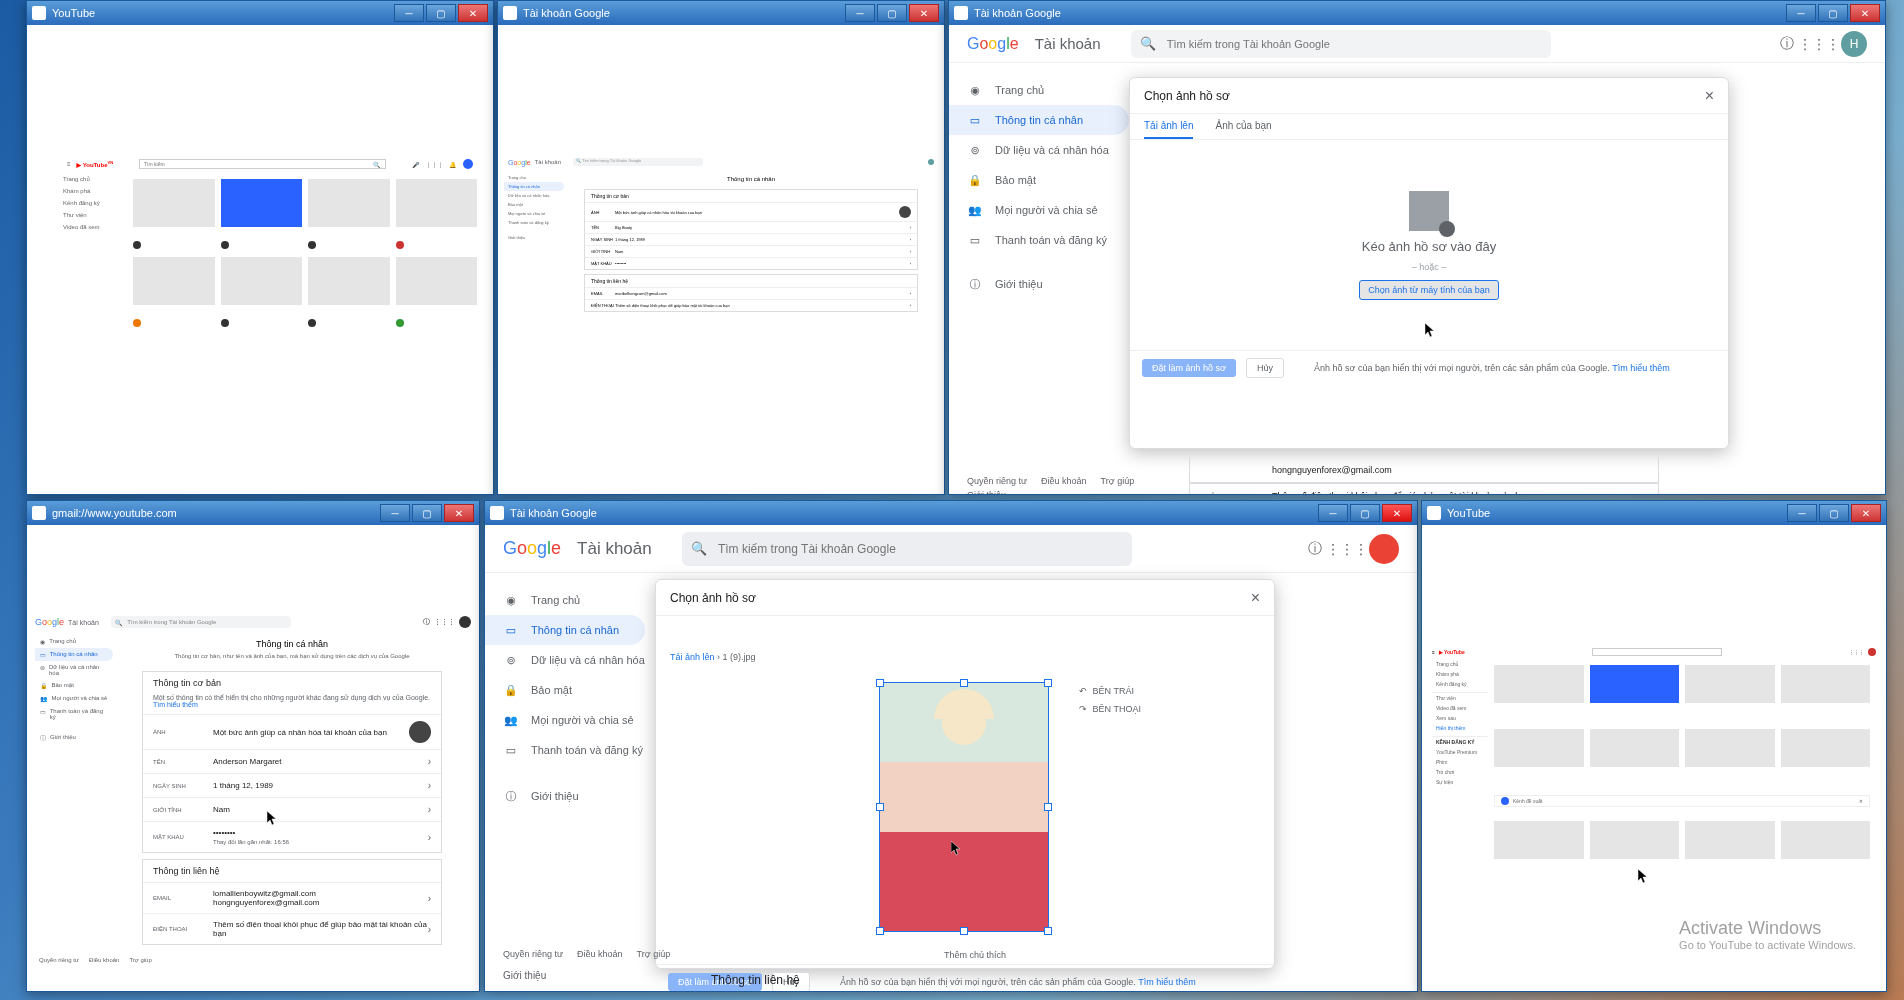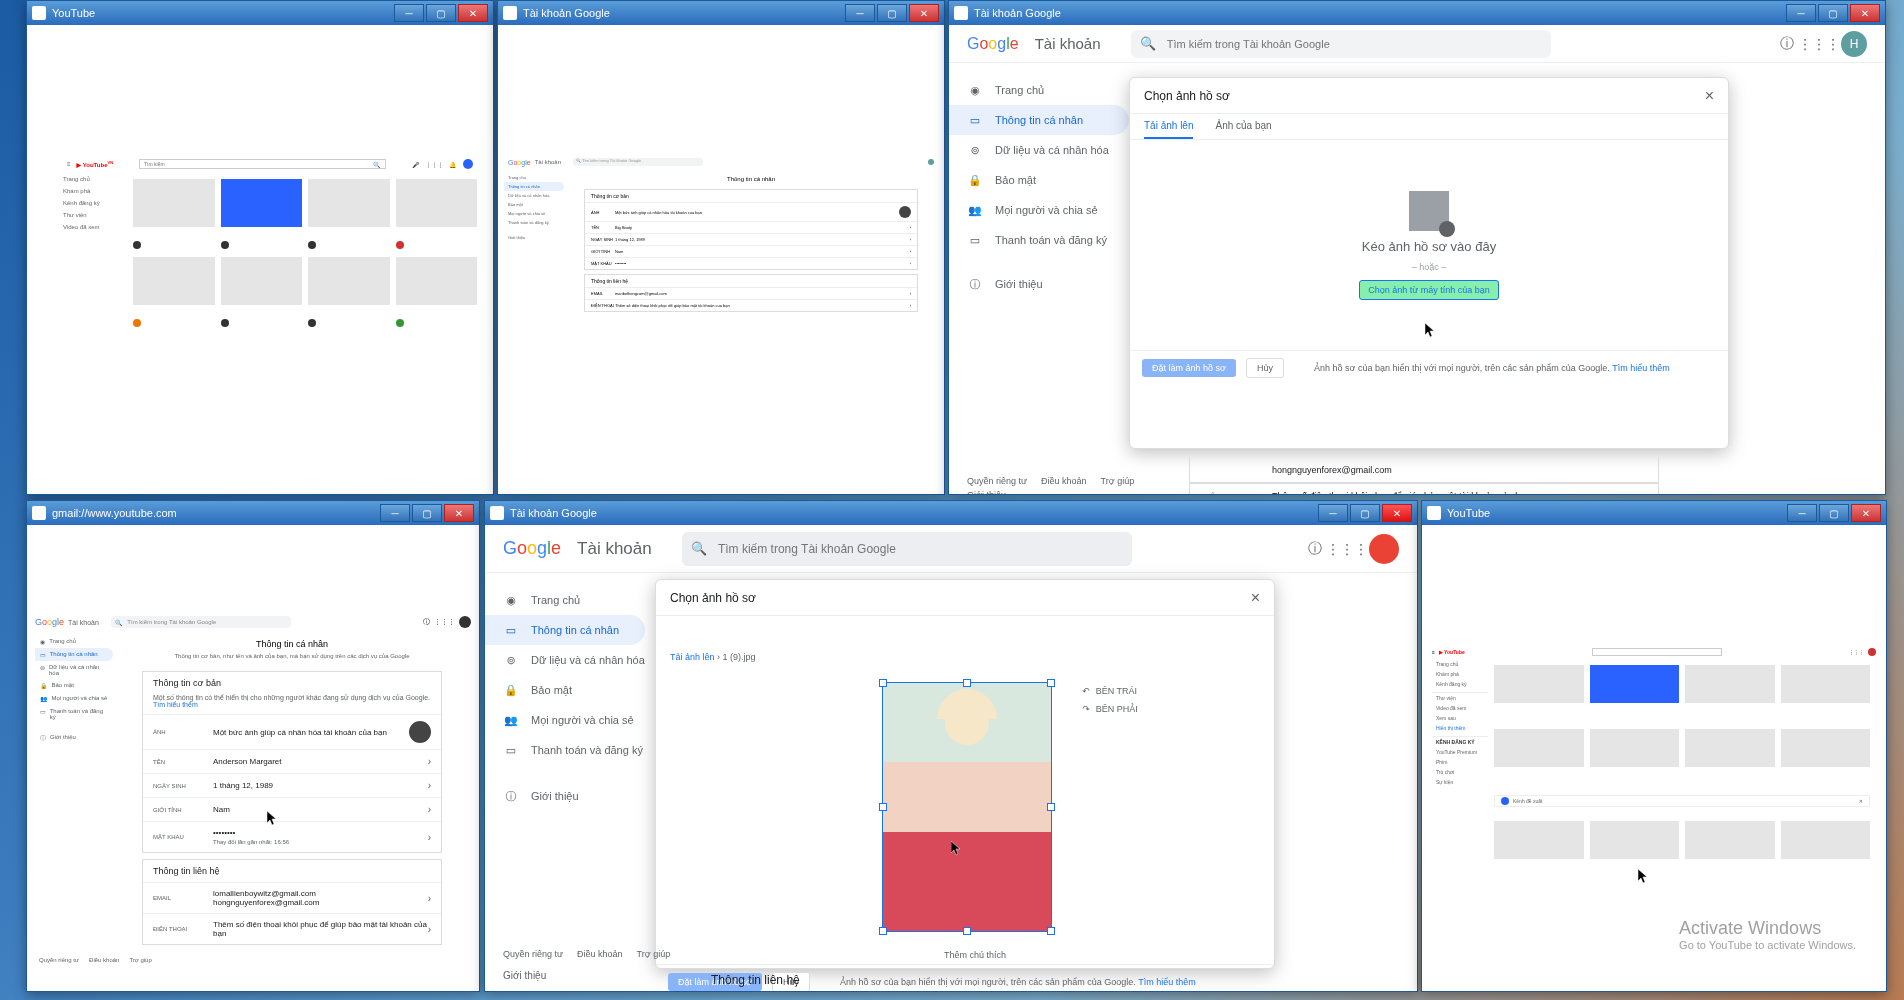--- a/index.html
+++ b/index.html
@@ -37,21 +37,21 @@
 .dlg-hdr { height: 36px; display: flex; align-items: center; padding: 0 14px; border-bottom: 1px solid #eee; font-size: 12px; color: #202124; }
 .dlg-close { margin-left: auto; color: #5f6368; cursor: pointer; font-size: 16px; }
 .dlg-tabs { display: flex; gap: 22px; padding: 6px 14px 0; font-size: 10px; }
 .dlg-tab { padding-bottom: 6px; color: #5f6368; cursor: pointer; }
 .dlg-tab.active { color: #1a73e8; border-bottom: 2px solid #1a73e8; }
 .dropzone { height: 210px; display: flex; flex-direction: column; align-items: center; justify-content: center; gap: 8px; color: #5f6368; }
 .dz-icon { width: 40px; height: 40px; background: #9aa0a6; position: relative; }
 .dz-icon::after { content:''; position: absolute; right:-6px; bottom:-6px; width:16px; height:16px; background:#5f6368; border-radius:50%; }
 .dz-title { font-size: 13px; color: #5f6368; }
 .dz-or { font-size: 9px; color: #9aa0a6; }
-.dz-btn { border: 1px solid #1a73e8; background: #86efac; color: #1a73e8; font-size: 9px; padding: 4px 8px; border-radius: 3px; cursor: pointer; }
+.dz-btn { border: 1px solid #1a73e8; background: #e5e5e5; color: #1a73e8; font-size: 9px; padding: 4px 8px; border-radius: 3px; cursor: pointer; }
 .dlg-ftr { border-top: 1px solid #eee; height: 34px; display: flex; align-items: center; padding: 0 12px; gap: 10px; font-size: 9px; }
 .btn-primary { background: #8ab4f8; color: #fff; padding: 4px 10px; border-radius: 3px; cursor: pointer; font-size: 9px; }
 .btn-secondary { background: #fff; border: 1px solid #dadce0; color: #5f6368; padding: 4px 10px; border-radius: 3px; cursor: pointer; font-size: 9px; }
 .ftr-note { color: #5f6368; margin-left: 20px; }
 .ftr-link { color: #1a73e8; cursor: pointer; }
 
 .sub-row { border: 1px solid #dadce0; height: 26px; display: flex; align-items: center; padding: 0 12px; font-size: 9px; color: #5f6368; }
 .sub-row .lbl { width: 70px; text-transform: uppercase; font-size: 8px; color: #5f6368; }
 .sub-row .val { flex: 1; color: #202124; }
 .sub-row .chev { color: #5f6368; }
@@ -507,21 +507,21 @@
               <div class="crop-handle" style="left:50%;top:-4px;transform:translateX(-50%);"></div>
               <div class="crop-handle" style="left:50%;bottom:-4px;transform:translateX(-50%);"></div>
             </div>
             <div class="rotate-opts">
               <div class="rot-item">
                   <span>↶</span>
                   <span>BÊN TRÁI</span>
                 </div>
               <div class="rot-item">
                   <span>↷</span>
-                  <span>BÊN PHẢI</span>
+                  <span>BÊN THOẠI</span>
                 </div>
             </div>
           </div>
           <div class="caption-link">Thêm chú thích</div>
           <div class="dlg-ftr">
             <span class="btn-primary">Đặt làm ảnh hồ sơ</span>
             <span class="btn-secondary">Hủy</span>
             <span class="ftr-note"><span>Ảnh hồ sơ của bạn hiển thị với mọi người, trên các sản phẩm của Google.</span> <span class="ftr-link">Tìm hiểu thêm</span></span>
           </div>
         </div>

